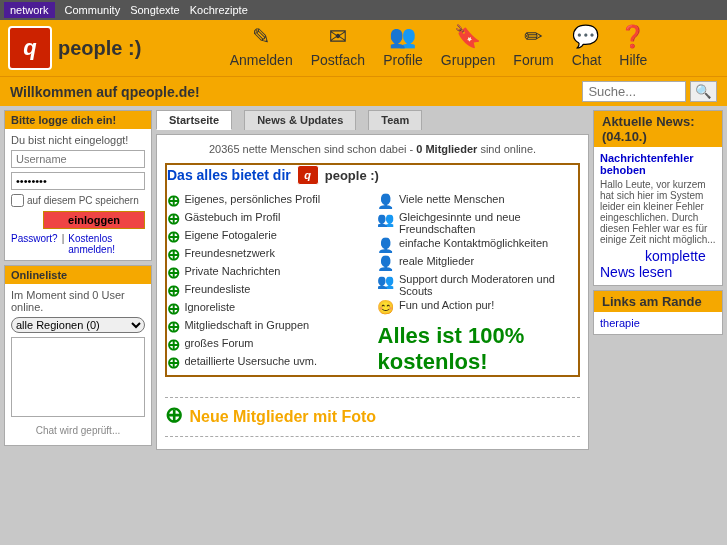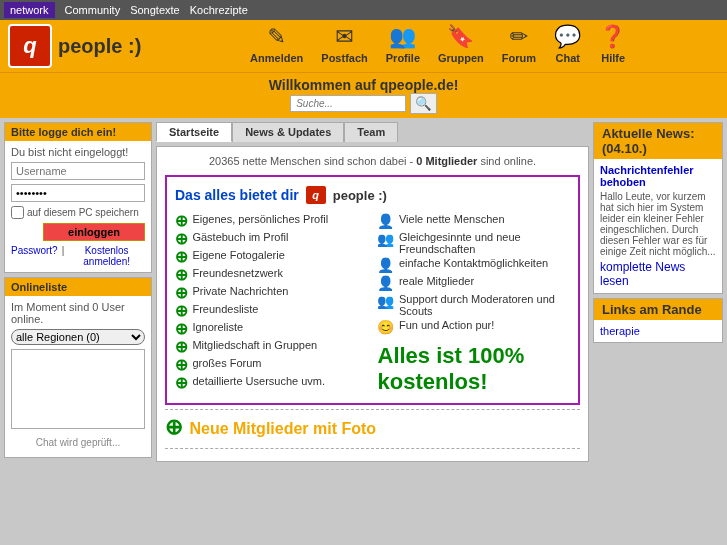--- a/index.html
+++ b/index.html
@@ -13,66 +13,66 @@
     
     #header { background: #f5a800; display: flex; align-items: center; padding: 4px 8px; gap: 0; }
     #logo { display: flex; align-items: center; width: 150px; }
     #logo-icon { background: #cc2200; border: 2px solid #fff; border-radius: 4px; width: 44px; height: 44px; display: flex; align-items: center; justify-content: center; color: #fff; font-size: 22px; font-weight: bold; font-style: italic; margin-right: 6px; }
     #logo-text { font-size: 20px; font-weight: bold; color: #333; }
 
     
     #nav-icons { display: flex; align-items: flex-end; gap: 18px; flex: 1; justify-content: center; padding-bottom: 4px; }
     .nav-item { display: flex; flex-direction: column; align-items: center; cursor: pointer; text-decoration: none; color: #333; }
     .nav-item .nav-icon { font-size: 22px; margin-bottom: 2px; }
-    .nav-item .nav-label { font-size: 11px; color: #333; font-weight: bold; }
-
-    
-    #welcome-bar { background: #f5a800; padding: 4px 10px; font-size: 14px; font-weight: bold; color: #333; border-top: 1px solid #e09000; display: flex; justify-content: space-between; align-items: center; flex-direction: column; }
+    .nav-item .nav-label { font-size: 14px; color: #333; font-weight: normal; }
+
+    
+    #welcome-bar { background: #f5a800; padding: 4px 10px; font-size: 14px; font-weight: bold; color: #333; border-top: 1px solid #e09000; display: flex; justify-content: space-between; align-items: center; }
     #welcome-search { display: flex; align-items: center; gap: 4px; }
-    #welcome-search input { border: 1px solid #aaa; padding: 2px 5px; width: 116px; font-size: 10px; color: #999; font-style: italic; }
+    #welcome-search input { border: 1px solid #aaa; padding: 2px 5px; width: 104px; font-size: 13px; color: #999; }
     #welcome-search button { background: #eee; border: 1px solid #aaa; cursor: pointer; padding: 2px 4px; }
 
     
     #main { display: flex; gap: 0; padding: 4px; background: #c8c8c8; }
 
     
     #left-sidebar { width: 148px; min-width: 148px; display: flex; flex-direction: column; gap: 4px; }
 
     .sidebar-box { background: #fff; border: 1px solid #aaa; }
     .sidebar-box-header { background: #f5a800; padding: 3px 6px; font-weight: bold; font-size: 11px; color: #333; }
     .sidebar-box-content { padding: 5px 6px; font-size: 11px; color: #555; }
 
     .login-box .sidebar-box-content { display: flex; flex-direction: column; gap: 4px; }
     .login-box input[type="text"], .login-box input[type="password"] { width: 100%; border: 1px solid #aaa; padding: 2px 4px; font-size: 11px; }
     .login-box label { display: flex; align-items: center; gap: 3px; font-size: 10px; }
     .login-btn { background: #ef4444; border: 1px solid #c88800; padding: 2px 24px; cursor: pointer; font-weight: bold; font-size: 11px; align-self: flex-end; }
     .login-links { display: flex; gap: 4px; font-size: 10px; }
-    .login-links a { color: #0000cc; text-decoration: none; text-align: center; }
+    .login-links a { color: #0000cc; text-decoration: none; }
 
     .online-box .sidebar-box-content { font-size: 11px; color: #555; display: flex; flex-direction: column; gap: 4px; }
     .online-select { width: 100%; font-size: 11px; border-radius: 8px; }
     .online-list { border: 1px solid #aaa; min-height: 80px; background: #fff; }
     .chat-checking { font-size: 10px; color: #888; text-align: center; padding: 4px; }
 
     
     #center-content { flex: 1; display: flex; flex-direction: column; gap: 4px; margin: 0 4px; }
 
     
-    #tabs { display: flex; gap: 0; }
+    #tabs { display: flex; gap: 12px; }
     .tab { padding: 3px 12px; border: 1px solid #aaa; background: #ddd; cursor: pointer; font-size: 11px; font-weight: bold; color: #333; border-bottom: none; }
     .tab.active { background: #fff; border-bottom: 1px solid #fff; }
 
     
     #content-area { background: #fff; border: 1px solid #aaa; padding: 8px; }
 
     .member-count { text-align: center; font-size: 11px; color: #555; margin-bottom: 8px; }
     .member-count strong { color: #333; }
 
     
-    .features-box { border: 2px solid #a21caf; padding: 8px; margin-bottom: 4px; }
+    .features-box { border: 2px solid #a16207; margin-bottom: 20px; }
     .features-title { font-size: 14px; font-weight: bold; color: #0044cc; margin-bottom: 8px; display: flex; align-items: center; gap: 6px; }
     .features-title .logo-small { background: #cc2200; border: 1px solid #fff; border-radius: 3px; width: 22px; height: 20px; display: inline-flex; align-items: center; justify-content: center; color: #fff; font-size: 11px; font-weight: bold; font-style: italic; }
     .features-title .logo-small-text { font-size: 13px; color: #333; }
 
     .features-grid { display: grid; grid-template-columns: 1fr 1fr; gap: 2px 10px; }
     .feature-item { display: flex; align-items: flex-start; gap: 4px; font-size: 11px; color: #333; margin-bottom: 2px; }
     .green-plus { color: #008800; font-size: 16px; line-height: 1; font-weight: bold; }
     .person-icon { color: #5588cc; font-size: 14px; }
 
     .free-text { font-size: 13px; margin-top: 8px; }
@@ -84,21 +84,21 @@
     .new-members-title { font-size: 16px; font-weight: bold; color: #f5a800; display: flex; align-items: center; gap: 6px; margin-bottom: 4px; }
     hr.dashed { border: none; border-top: 1px dashed #aaa; margin: 4px 0; }
 
     
     #right-sidebar { width: 130px; min-width: 130px; display: flex; flex-direction: column; gap: 4px; }
     .right-box { background: #fff; border: 1px solid #aaa; }
     .right-box-header { background: #f5a800; padding: 3px 8px; font-weight: bold; font-size: 13px; color: #333; }
     .right-box-content { padding: 5px 6px; font-size: 11px; color: #555; }
     .news-title { font-weight: bold; color: #0000cc; font-size: 11px; margin-bottom: 3px; }
     .news-body { font-size: 10px; color: #555; margin-bottom: 3px; }
-    .news-link { color: #0000cc; text-decoration: none; font-size: 12px; }
+    .news-link { color: #0000cc; text-decoration: none; font-size: 14px; margin-left: 45px; }
     .links-link { color: #0000cc; text-decoration: none; font-size: 11px; }
     .webtipp-input { width: 100%; border: 1px solid #aaa; padding: 2px 3px; font-size: 10px; }
   </style>
 </head>
 <body>
 
 <div id="top-bar">
   <span class="active">network</span>
   <span>Community</span>
   <span>Songtexte</span>

